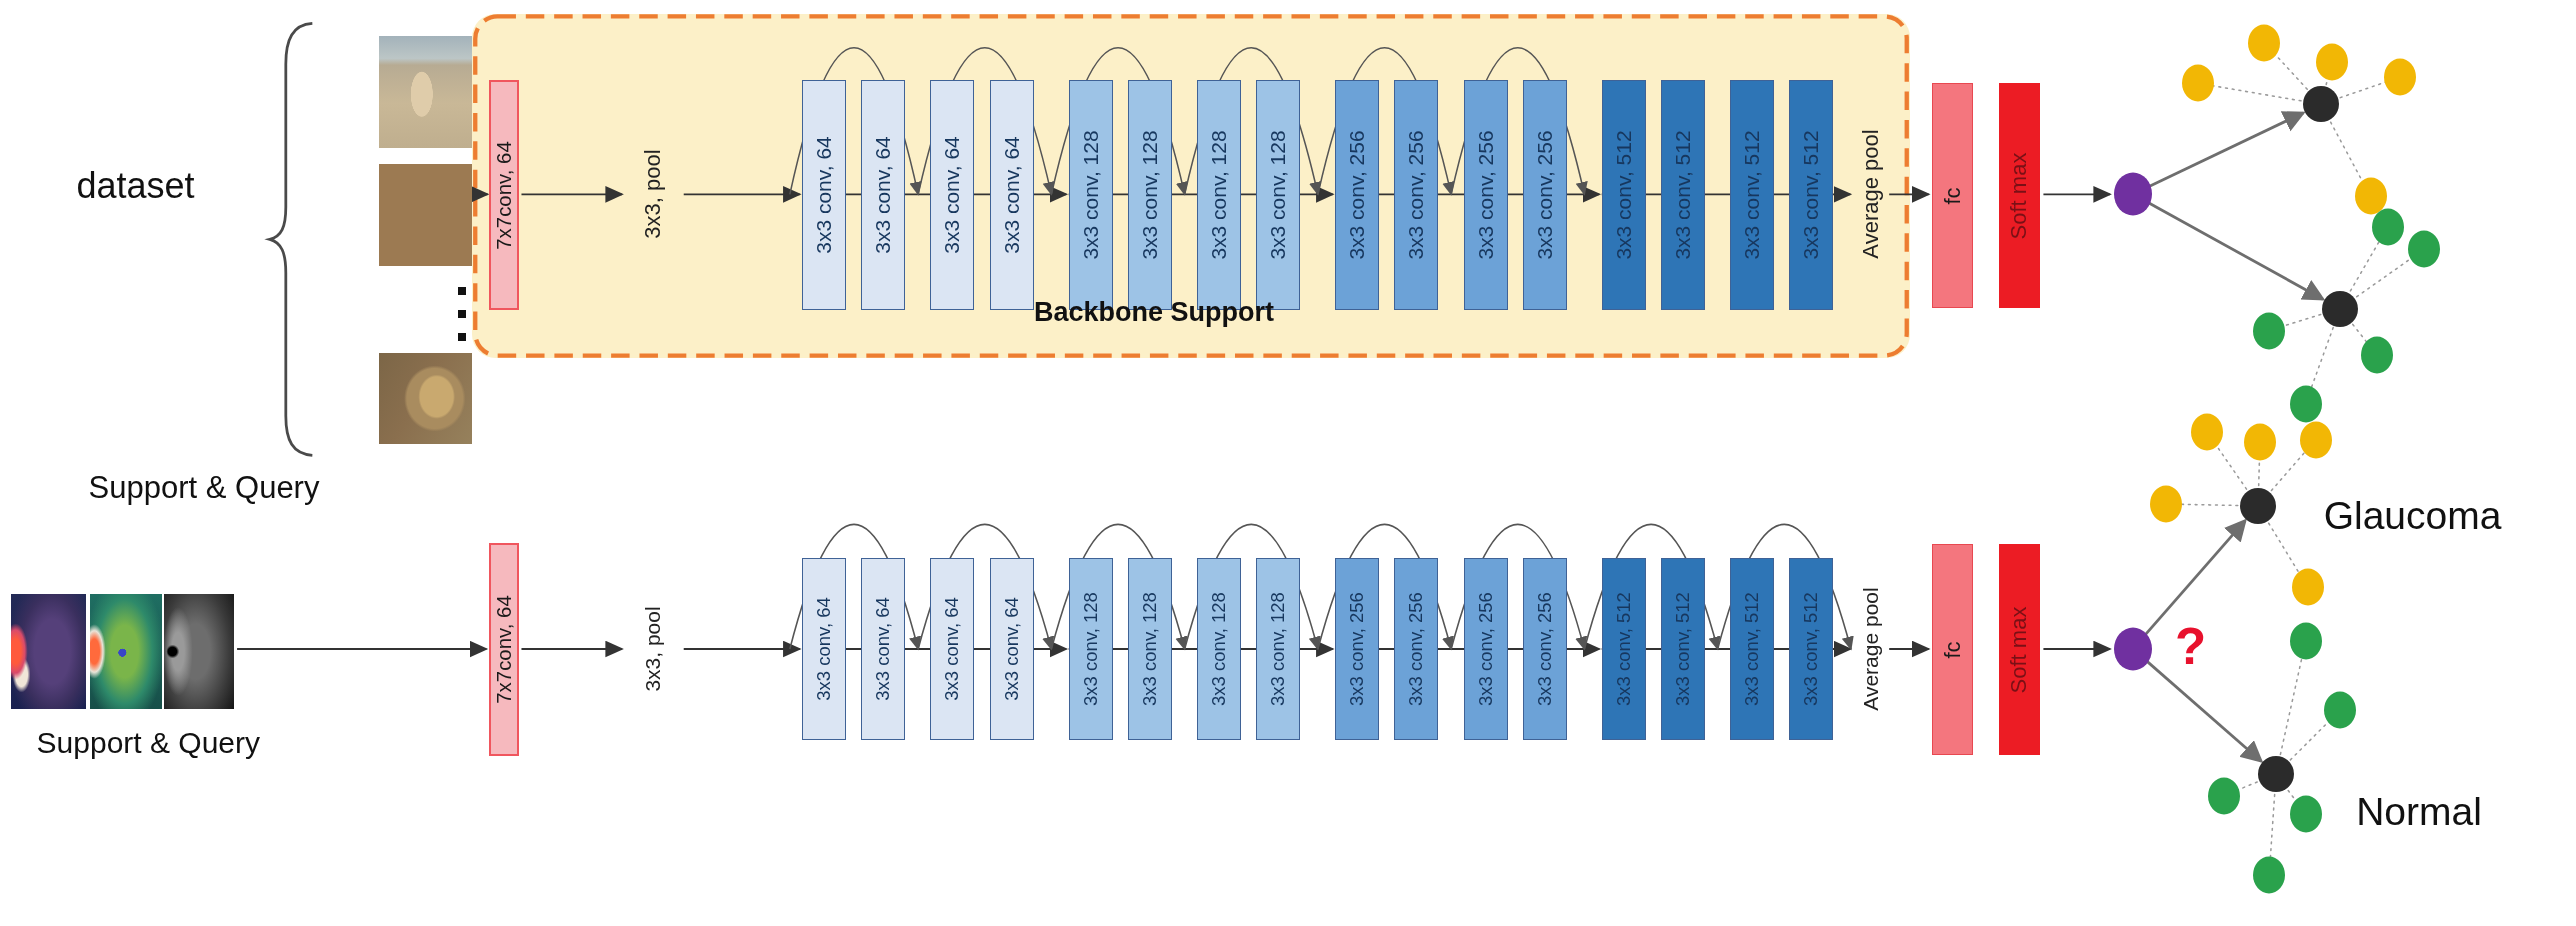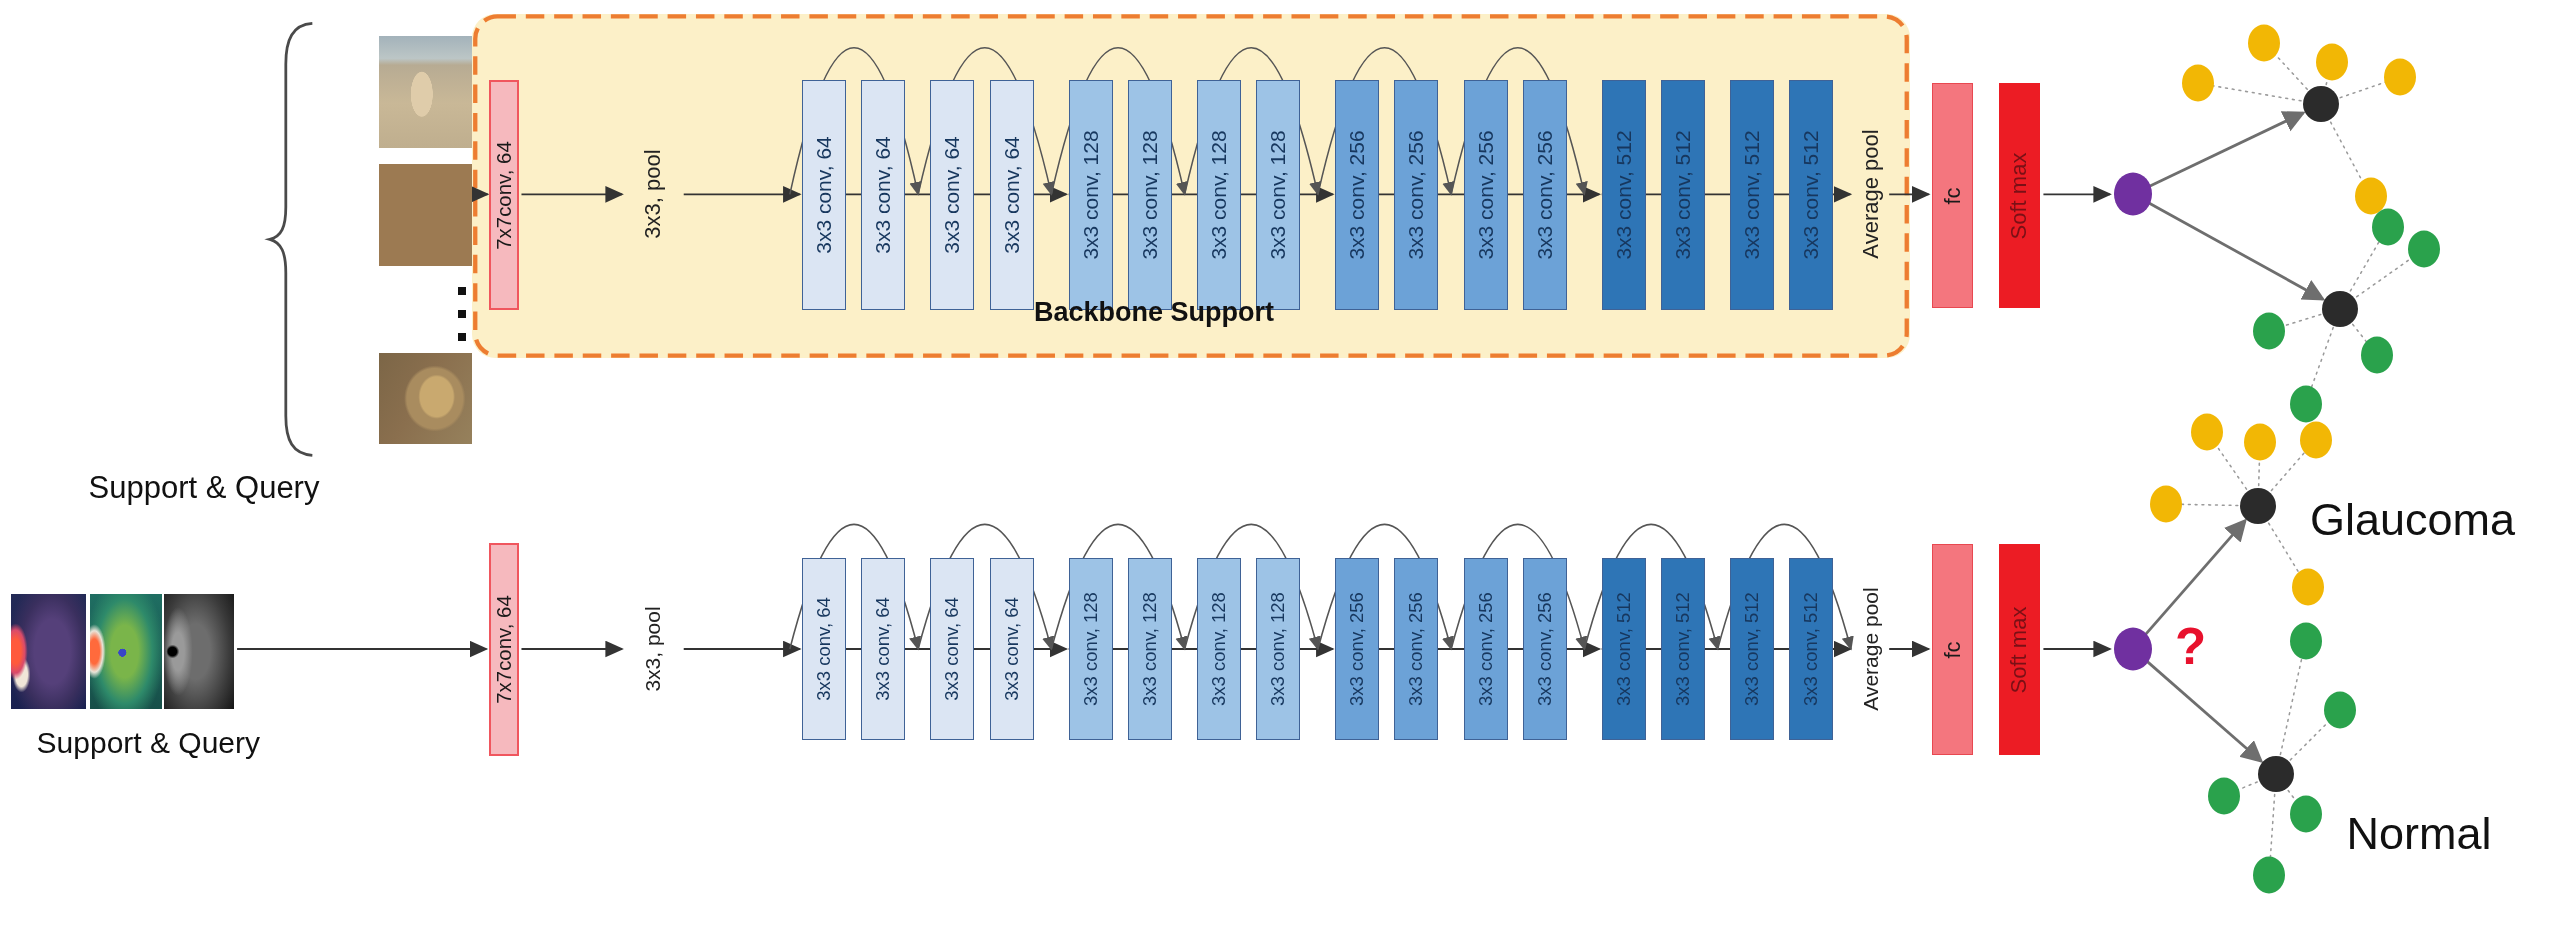--- a/index.html
+++ b/index.html
@@ -25,21 +25,21 @@
   .smblk span{transform:rotate(-90deg);white-space:nowrap;color:#7a1016;font-size:22px;}
   .backbone{position:absolute;z-index:0;background:var(--c-cream);border-radius:23.4px;}
   .photo{position:absolute;z-index:2;}
   .dot{position:absolute;z-index:2;width:8px;height:8px;background:#111;}
   .gnode{position:absolute;z-index:2;border-radius:50%;transform:translate(-50%,-50%);}
   .n-sat{width:32px;height:37px;}
   .n-hub{width:36px;height:36px;background:var(--c-hub);}
   .n-query{width:38px;height:43px;background:var(--c-purple);}
   .n-yellow{background:var(--c-yellow);} .n-green{background:var(--c-green);}
   .qmark{position:absolute;z-index:3;color:var(--c-question);font-weight:bold;font-size:51px;}
-  .classlbl{font-size:45px;color:#111;}
+  .classlbl{font-size:39px;color:#111;}
   
   .ph-dog{background:
       radial-gradient(ellipse 20% 34% at 46% 52%, #dfccaa 0 58%, rgba(0,0,0,0) 60%),
       linear-gradient(180deg,#a3b2ba 0%,#bcc6c6 20%,#b7ab93 26%,#c9b897 60%,#bfae8e 100%);}
   .ph-animal{background:
       radial-gradient(ellipse 30% 35% at 72% 22%, #c87f35 0 55%, rgba(0,0,0,0) 62%),
       radial-gradient(ellipse 35% 30% at 30% 72%, #8a5c36 0 55%, rgba(0,0,0,0) 62%),
       radial-gradient(ellipse 28% 30% at 12% 40%, #b9bdbf 0 55%, rgba(0,0,0,0) 60%),
       radial-gradient(ellipse 45% 35% at 55% 55%, #caa06a 0 50%, rgba(0,0,0,0) 60%),
       linear-gradient(160deg,#a8induced 0%,#9c7a52 100%, #9c7a52);
@@ -141,20 +141,21 @@
         <line x1="3689" y1="1255" x2="3604" y2="1290" stroke="#9a9a9a" stroke-width="2.5" stroke-dasharray="3 8" stroke-linecap="round"></line>
         <line x1="3689" y1="1255" x2="3737" y2="1319" stroke="#9a9a9a" stroke-width="2.5" stroke-dasharray="3 8" stroke-linecap="round"></line>
         <line x1="3689" y1="1255" x2="3678" y2="1418" stroke="#9a9a9a" stroke-width="2.5" stroke-dasharray="3 8" stroke-linecap="round"></line>
         <line x1="3477" y1="1029" x2="3639" y2="844" stroke="#6E6E6E" stroke-width="4.5" marker-end="url(#ahg)"></line>
         <line x1="3480" y1="1072" x2="3665" y2="1234" stroke="#6E6E6E" stroke-width="4.5" marker-end="url(#ahg)"></line>
         <path d="M506,38 C474,40 463,64 463,104 L463,336 C463,368 456,383 437,388
       C456,393 463,410 463,442 L463,674 C463,714 474,736 506,738" fill="none" stroke="#4a4a4a" stroke-width="4.5"></path>
       </svg></div>
 
   <div class="lbl center" style="left:0px;top:157px;width:271px;font-size:36px;line-height:57px;">
+    <div>dataset</div>
   </div>
 
   <div class="photo ph-dog" style="left:379px;top:36px;width:93px;height:112px;"></div>
   <div class="photo ph-animal" style="left:379px;top:164px;width:93px;height:102px;"></div>
   <div class="dot" style="left:458px;top:287px;"></div>
   <div class="dot" style="left:458px;top:310px;"></div>
   <div class="dot" style="left:458px;top:333px;"></div>
   <div class="photo ph-lion" style="left:379px;top:353px;width:93px;height:91px;"></div>
 
   <div class="lbl center" style="left:59px;top:470px;width:290px;font-size:31px;">Support &amp; Query</div>
@@ -324,15 +325,15 @@
       <div class="gnode n-sat n-yellow" style="left: 2308px; top: 587px;"></div>
       <div class="gnode n-sat n-green" style="left: 2306px; top: 641px;"></div>
       <div class="gnode n-sat n-green" style="left: 2340px; top: 710px;"></div>
       <div class="gnode n-sat n-green" style="left: 2224px; top: 796px;"></div>
       <div class="gnode n-sat n-green" style="left: 2306px; top: 814px;"></div>
       <div class="gnode n-sat n-green" style="left: 2269px; top: 875px;"></div>
     </div>
 
   <div class="qmark" style="left:2175px;top:617px;">?</div>
   <div class="lbl classlbl center" style="left:2283px;top:494px;width:259px;">Glaucoma</div>
-  <div class="lbl classlbl center" style="left:2308px;top:808px;width:222px;">Normal</div>
+  <div class="lbl classlbl center" style="left:2308px;top:790px;width:222px;">Normal</div>
 </div>
 
 
 </body></html>

